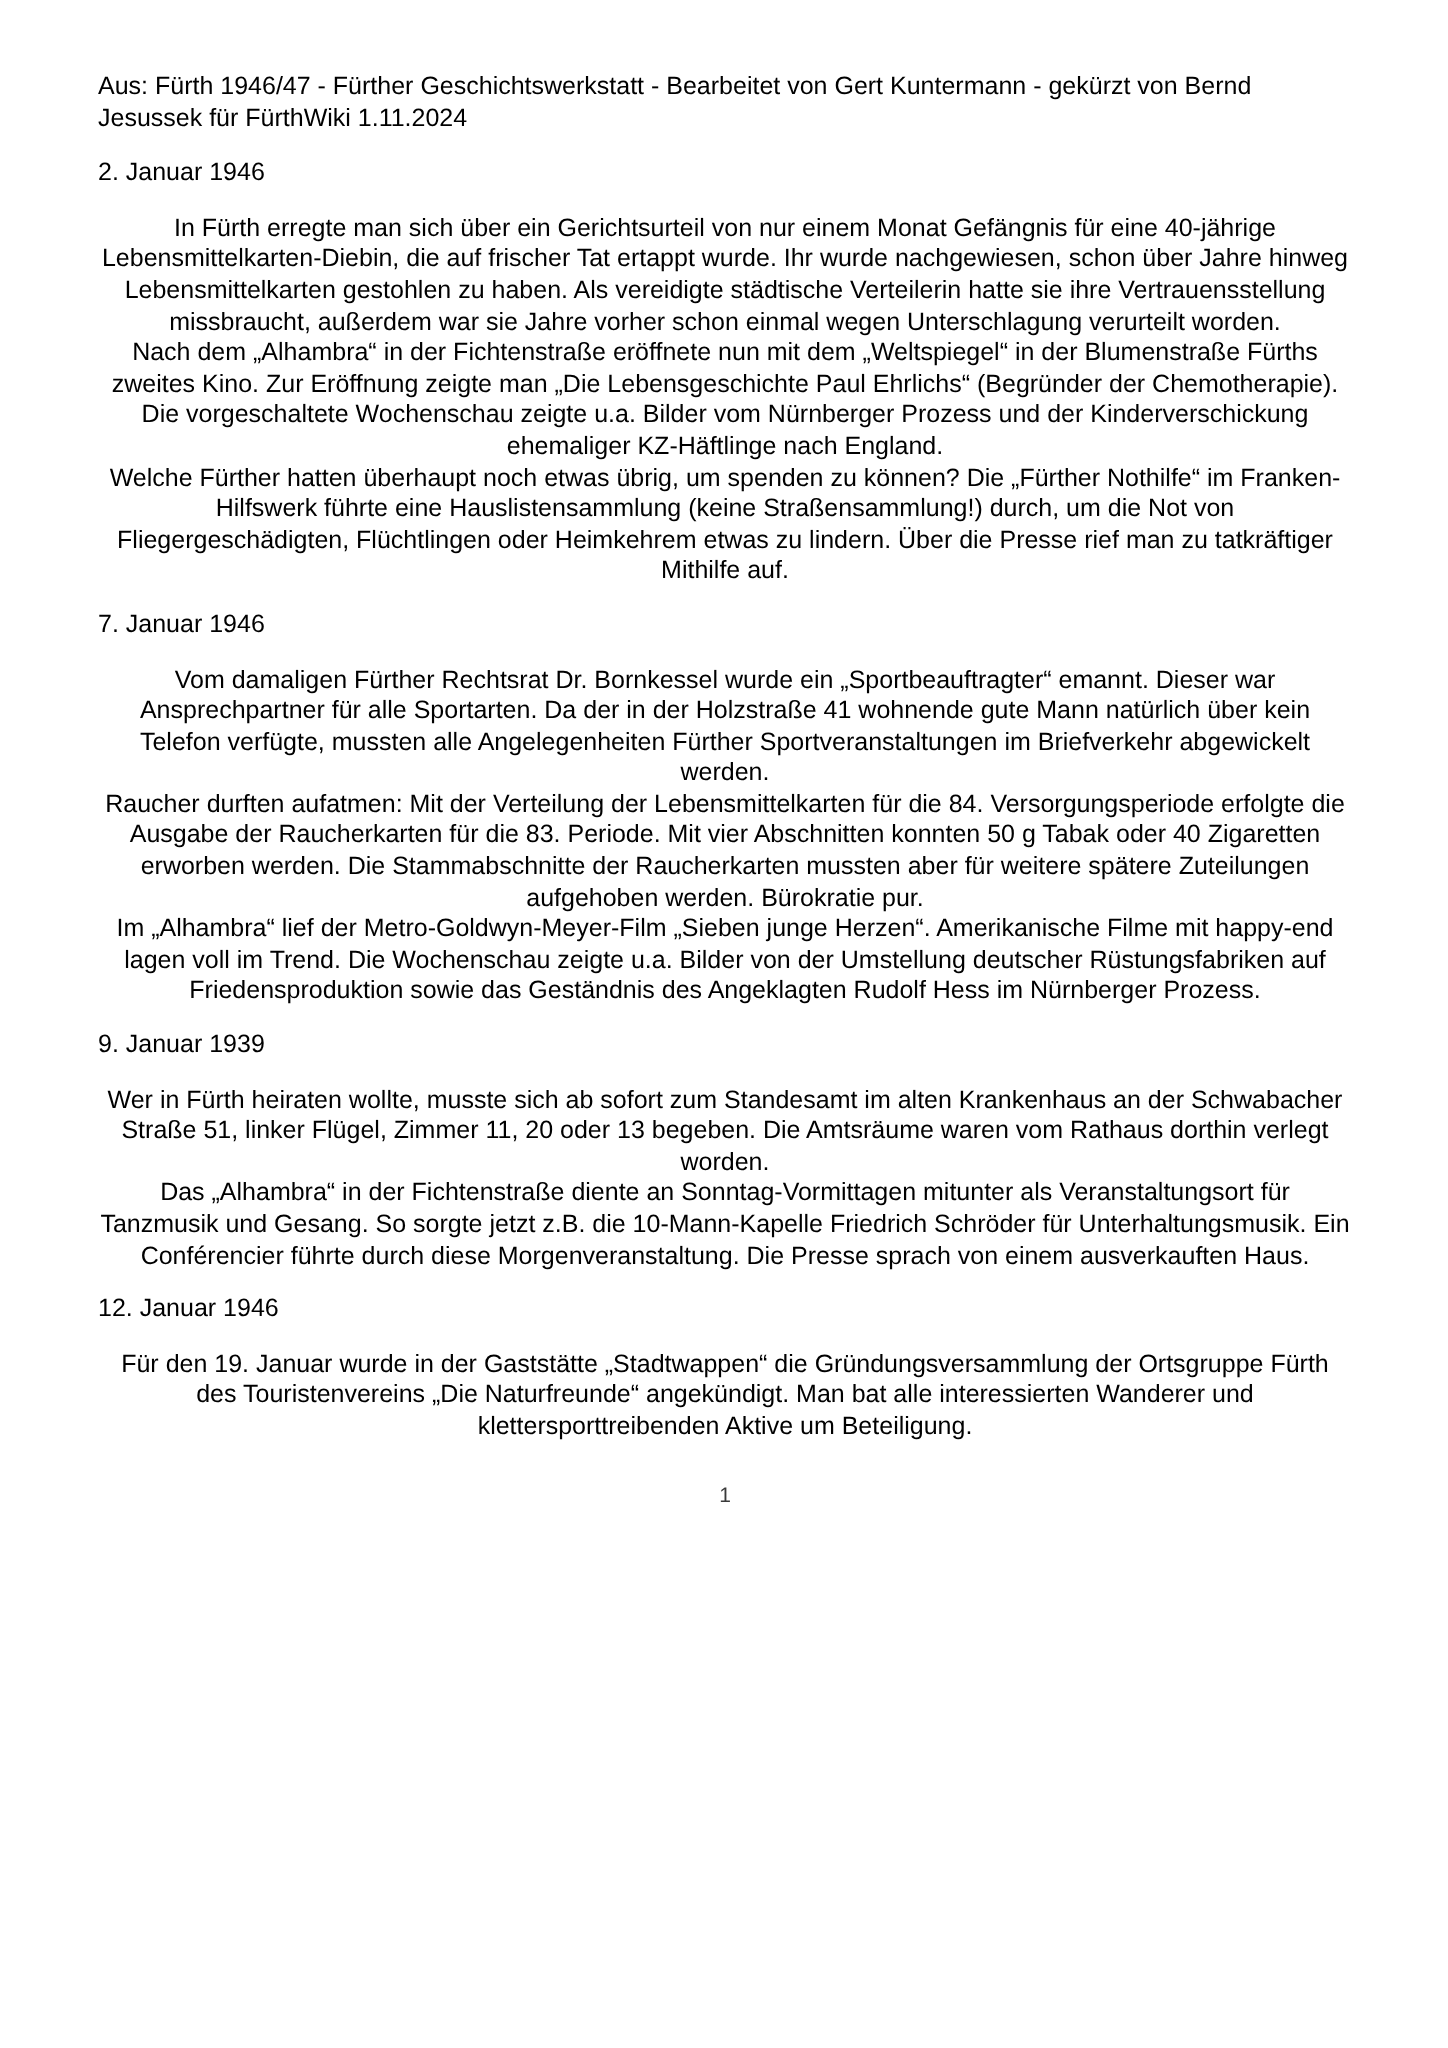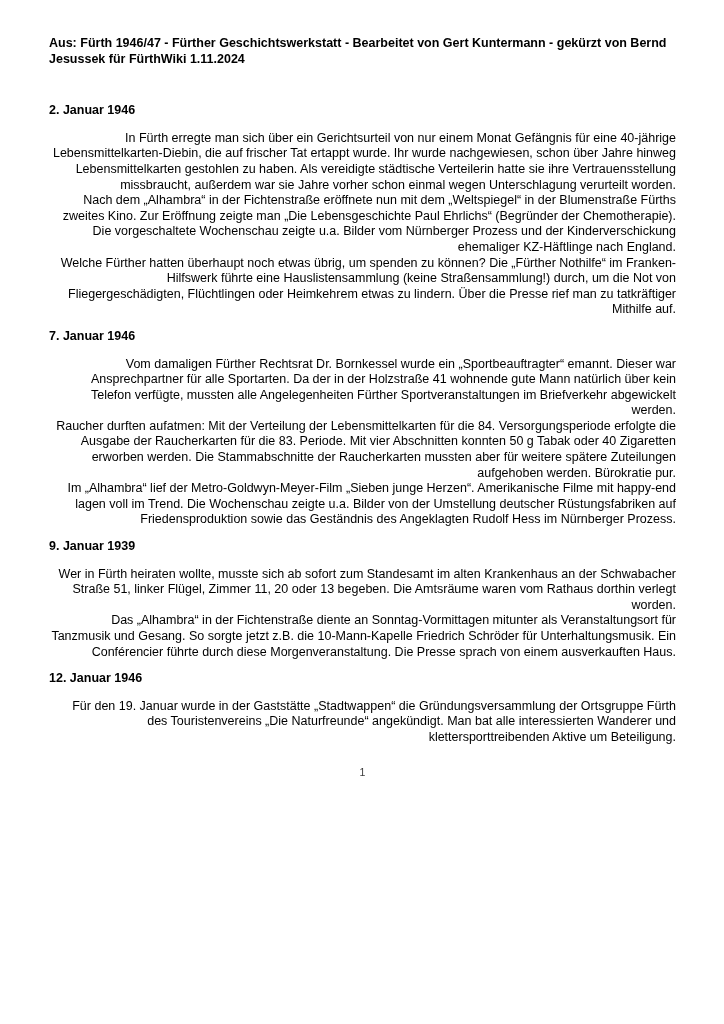--- a/index.html
+++ b/index.html
@@ -7,35 +7,35 @@
   body {
     width: 724px;
     min-height: 1024px;
     font-family: "Liberation Sans", sans-serif;
     color: #000000;
   }
   .page {
     padding: 36px 48px 20px 49px;
   }
   .doc-header {
-    font-weight: bold;
+    font-weight: normal;
     font-size: 12.5px;
     line-height: 15.6px;
-    margin-bottom: 36px;
+    margin-bottom: 12px;
   }
   .doc-section .section-heading {
     font-size: 12.5px;
     line-height: 15.6px;
-    font-weight: bold;
+    font-weight: normal;
     margin: 11px 0 12px 0;
   }
   .para {
     font-size: 12.5px;
     line-height: 15.6px;
-    text-align: right;
+    text-align: center;
   }
   .page-footer {
     text-align: center;
     margin-top: 16px;
   }
   .page-number {
     font-size: 10.5px;
     color: #3a3a3a;
   }
 </style>

